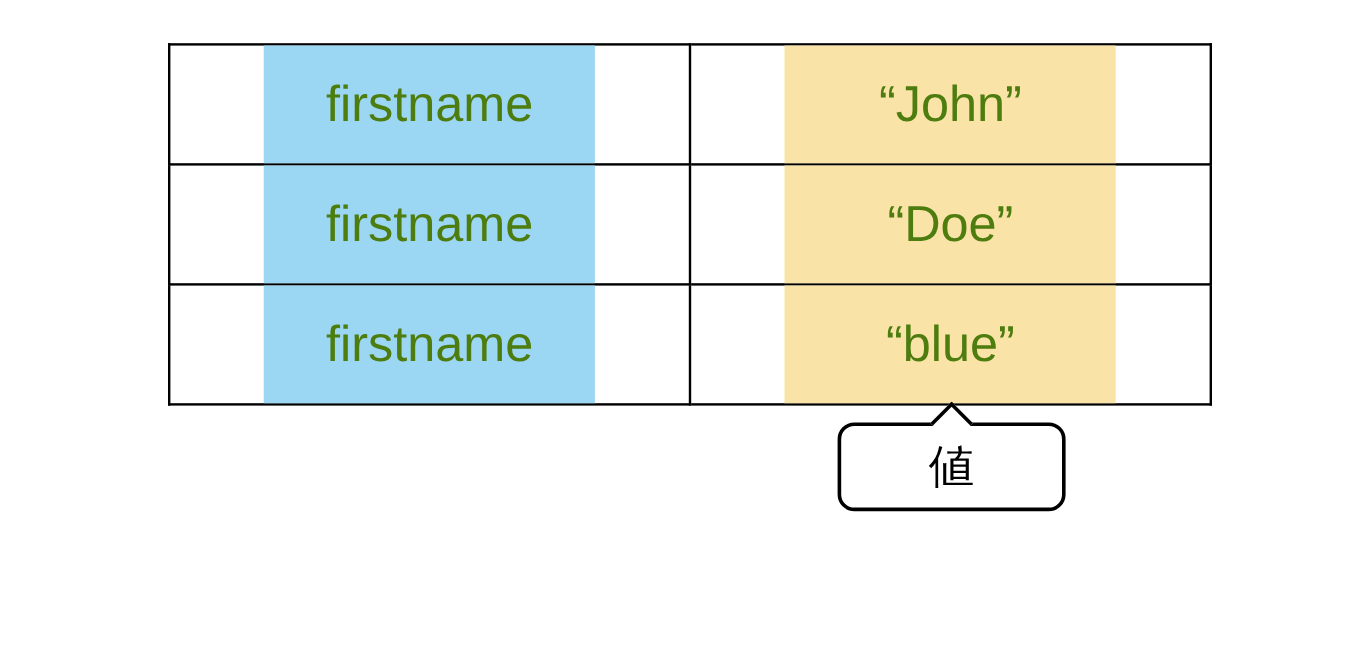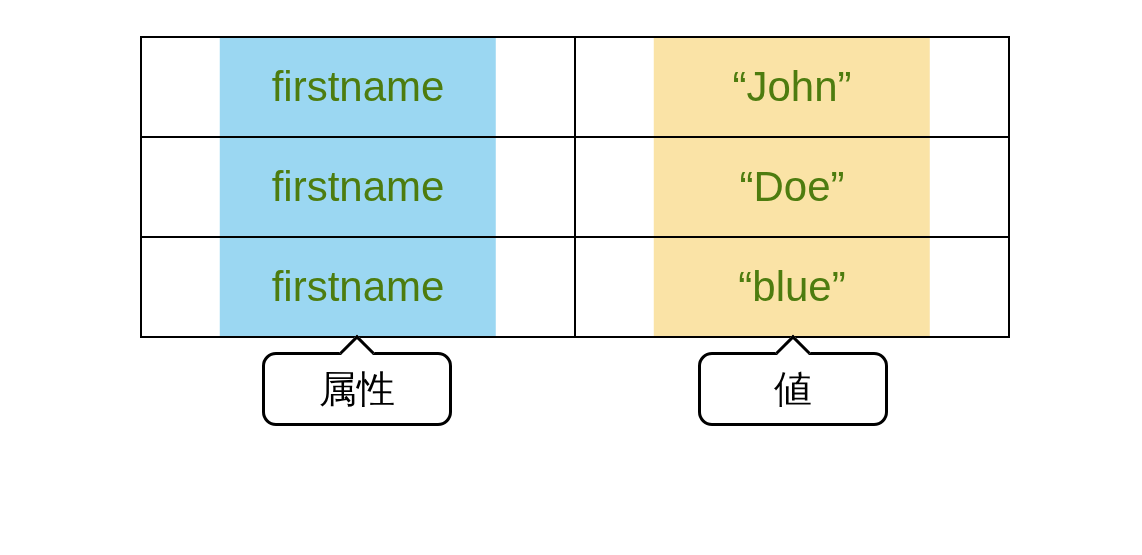--- a/index.html
+++ b/index.html
@@ -137,20 +137,17 @@
           <div class="cell-inner">
             <div class="hl hl-val"></div>
             <span class="txt">“blue”</span>
           </div>
         </td>
       </tr>
     </tbody>
   </table>
 
   <div class="labels">
-    <div class="callout left">
-      <span>属性</span>
-    </div>
     <div class="callout right">
       <span>値</span>
     </div>
   </div>
 </div>
 
 </body></html>

